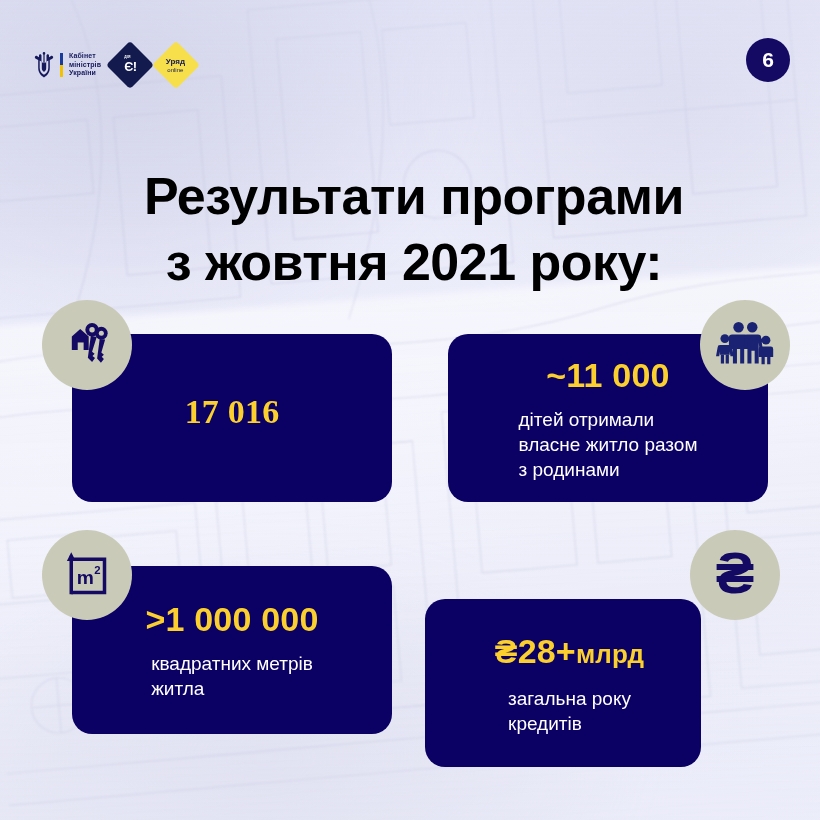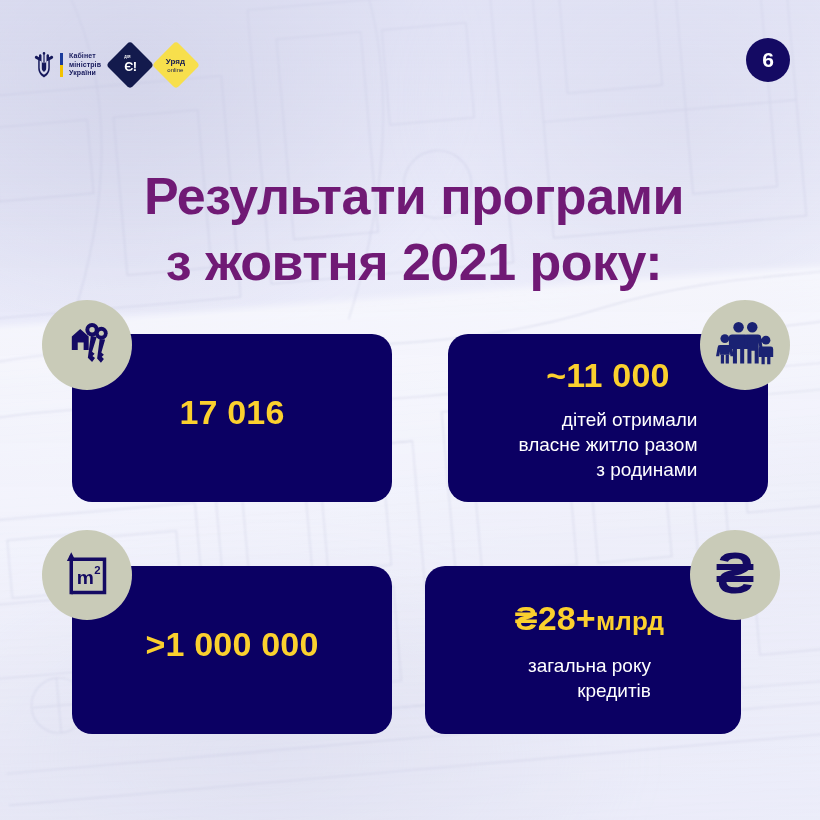--- a/index.html
+++ b/index.html
@@ -184,21 +184,21 @@
     z-index: 5;
   }
 
   
   .title {
     position: absolute;
     left: 0;
     right: 0;
     top: 128px;
     text-align: center;
-    color: #701a75;
+    color: #000000;
     font-size: 52px;
     line-height: 66px;
     font-weight: 700;
     letter-spacing: -0.5px;
     z-index: 4;
     padding: 0 60px;
     box-sizing: border-box;
     margin-left: 8px;
   }
   .title-line { display: block; }
@@ -226,29 +226,29 @@
     margin-bottom: 12px;
     white-space: nowrap;
   }
   .card .value .unit {
     font-size: 26px;
   }
   .card .label {
     color: #ffffff;
     font-size: 19px;
     line-height: 25px;
-    text-align: right;
+    text-align: left;
     font-weight: 400;
     white-space: pre-line;
   }
 
-  #card-credits   { left: 72px;  top: 334px; width: 320px; height: 168px; }
+  #card-credits   { left: 72px;  top: 334px; width: 320px; height: 168px; font-family: Liberation Serif, serif; }
   #card-children  { left: 448px; top: 334px; width: 320px; height: 168px; }
   #card-meters    { left: 72px;  top: 566px; width: 320px; height: 168px; }
-  #card-amount    { left: 425px; top: 566px; width: 316px; height: 168px; padding-left: 31px; }
+  #card-amount    { left: 425px; top: 599px; width: 276px; height: 168px; padding-left: 31px; }
 
   
   .icon-circle {
     position: absolute;
     width: 90px;
     height: 90px;
     border-radius: 50%;
     background: #c9cbb8;
     display: flex;
     align-items: center;
@@ -361,20 +361,22 @@
 
   <div class="card" id="card-children">
     <div class="value">~11 000</div>
     <div class="label">дітей отримали
 власне житло разом
 з родинами</div>
   </div>
 
   <div class="card" id="card-meters">
     <div class="value">&gt;1 000 000</div>
+    <div class="label">квадратних метрів
+житла</div>
   </div>
 
   <div class="card" id="card-amount">
     <div class="value"><span>₴28+</span><span class="unit">млрд</span></div>
     <div class="label">загальна року
 кредитів</div>
   </div>
 
   <div class="icon-circle" id="icon-keys">
     <svg width="54" height="54" viewBox="0 0 64 64" xmlns="http://www.w3.org/2000/svg">

